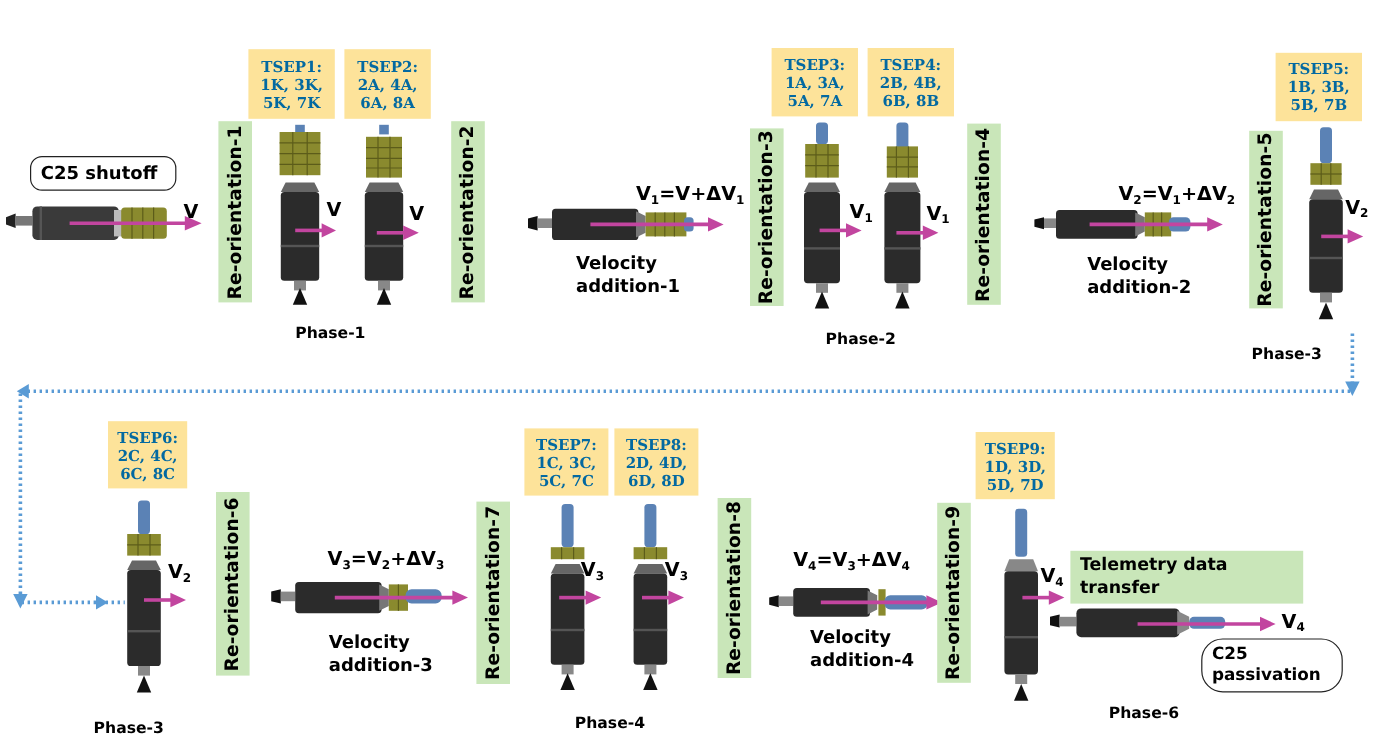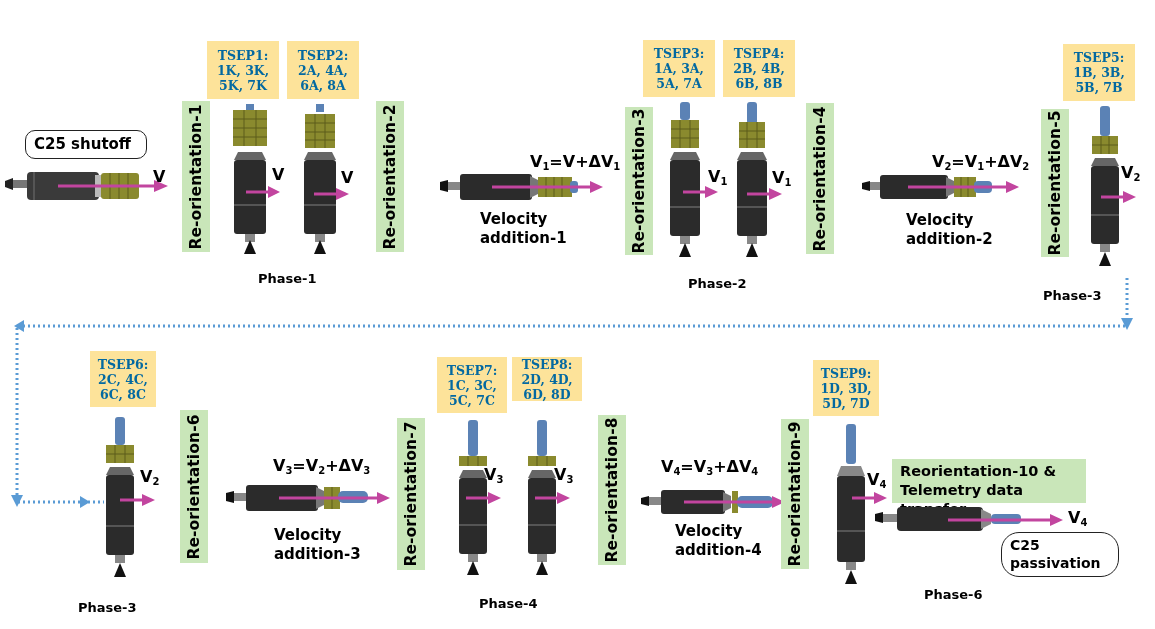--- a/index.html
+++ b/index.html
@@ -92,21 +92,21 @@
     <line x1="0" y1="6" x2="24" y2="6" stroke="#c2459f" stroke-width="3"></line>
     <polygon points="22,0 34,6 22,12" fill="#c2459f"></polygon>
   </svg>
 <div class="vl" style="left:272px;top:165px;"><span>V</span></div>
 <svg style="left:314px;top:188px;" width="36" height="12">
     <line x1="0" y1="6" x2="24" y2="6" stroke="#c2459f" stroke-width="3"></line>
     <polygon points="22,0 35,6 22,12" fill="#c2459f"></polygon>
   </svg>
 <div class="vl" style="left:341px;top:168px;"><span>V</span></div>
 
-<div class="phase" style="left:246px;top:271px;margin-left:12px;">Phase-1</div>
+<div class="phase" style="left:246px;top:271px;">Phase-1</div>
 
 <div class="reo" style="left:376px;top:101px;width:28px;height:151px;">
     <span>Re-orientation-2</span>
   </div>
 
 <div class="eq" style="left:530px;top:152px;">
   <span>V</span><sub>1</sub><span>=V+ΔV</span><sub>1</sub>
 </div>
 <svg style="left:440px;top:172px;" width="140" height="30" viewBox="0 0 140 30">
   <polygon points="0,10 8,8 8,20 0,18" fill="#111"></polygon>
@@ -300,21 +300,21 @@
 
 <div class="reo" style="left:397px;top:418px;width:28px;height:152px;">
     <span>Re-orientation-7</span>
   </div>
 
 <div class="tsep" style="left:437px;top:357px;width:70px;height:56px;">
   <div>TSEP7:</div>
     <div>1C, 3C,</div>
     <div>5C, 7C</div>
 </div>
-<div class="tsep" style="left:512px;top:357px;width:70px;height:44px;">
+<div class="tsep" style="left:512px;top:357px;width:70px;height:56px;">
   <div>TSEP8:</div>
     <div>2D, 4D,</div>
     <div>6D, 8D</div>
 </div>
 <svg style="left:455px;top:420px;" width="36" height="155" viewBox="0 0 36 155">
   <rect x="13" y="0" width="10" height="36" rx="3" fill="#5b82b5"></rect>
   <rect x="4" y="36" width="28" height="10" fill="#8a8a2e"></rect>
   <line x1="13" y1="36" x2="13" y2="46" stroke="#5c5c1a"></line>
     <line x1="23" y1="36" x2="23" y2="46" stroke="#5c5c1a"></line>
   <polygon points="8,50 28,50 32,58 4,58" fill="#666"></polygon>
@@ -390,21 +390,20 @@
 </svg>
 <svg style="left:852px;top:492px;" width="36" height="12">
     <line x1="0" y1="6" x2="24" y2="6" stroke="#c2459f" stroke-width="3"></line>
     <polygon points="22,0 35,6 22,12" fill="#c2459f"></polygon>
   </svg>
 <div class="vl" style="left:867px;top:470px;"><span>V</span><sub>4</sub></div>
 
 <div class="phase" style="left:895px;top:587px;margin-left:29px;">Phase-6</div>
 
 <div class="greenbox" style="left:892px;top:459px;width:194px;height:44px;">
-  <div>Reorientation-10 &amp;</div>
     <div>Telemetry data transfer</div>
 </div>
 
 <svg style="left:875px;top:505px;" width="150" height="28" viewBox="0 0 150 28">
   <polygon points="0,9 8,7 8,18 0,16" fill="#111"></polygon>
   <rect x="8" y="9" width="14" height="8" fill="#888"></rect>
   <rect x="22" y="2" width="86" height="24" rx="4" fill="#2b2b2b"></rect>
   <polygon points="106,4 116,9 116,19 106,24" fill="#888"></polygon>
   <rect x="116" y="9" width="30" height="10" rx="4" fill="#5b82b5"></rect>
 </svg>

